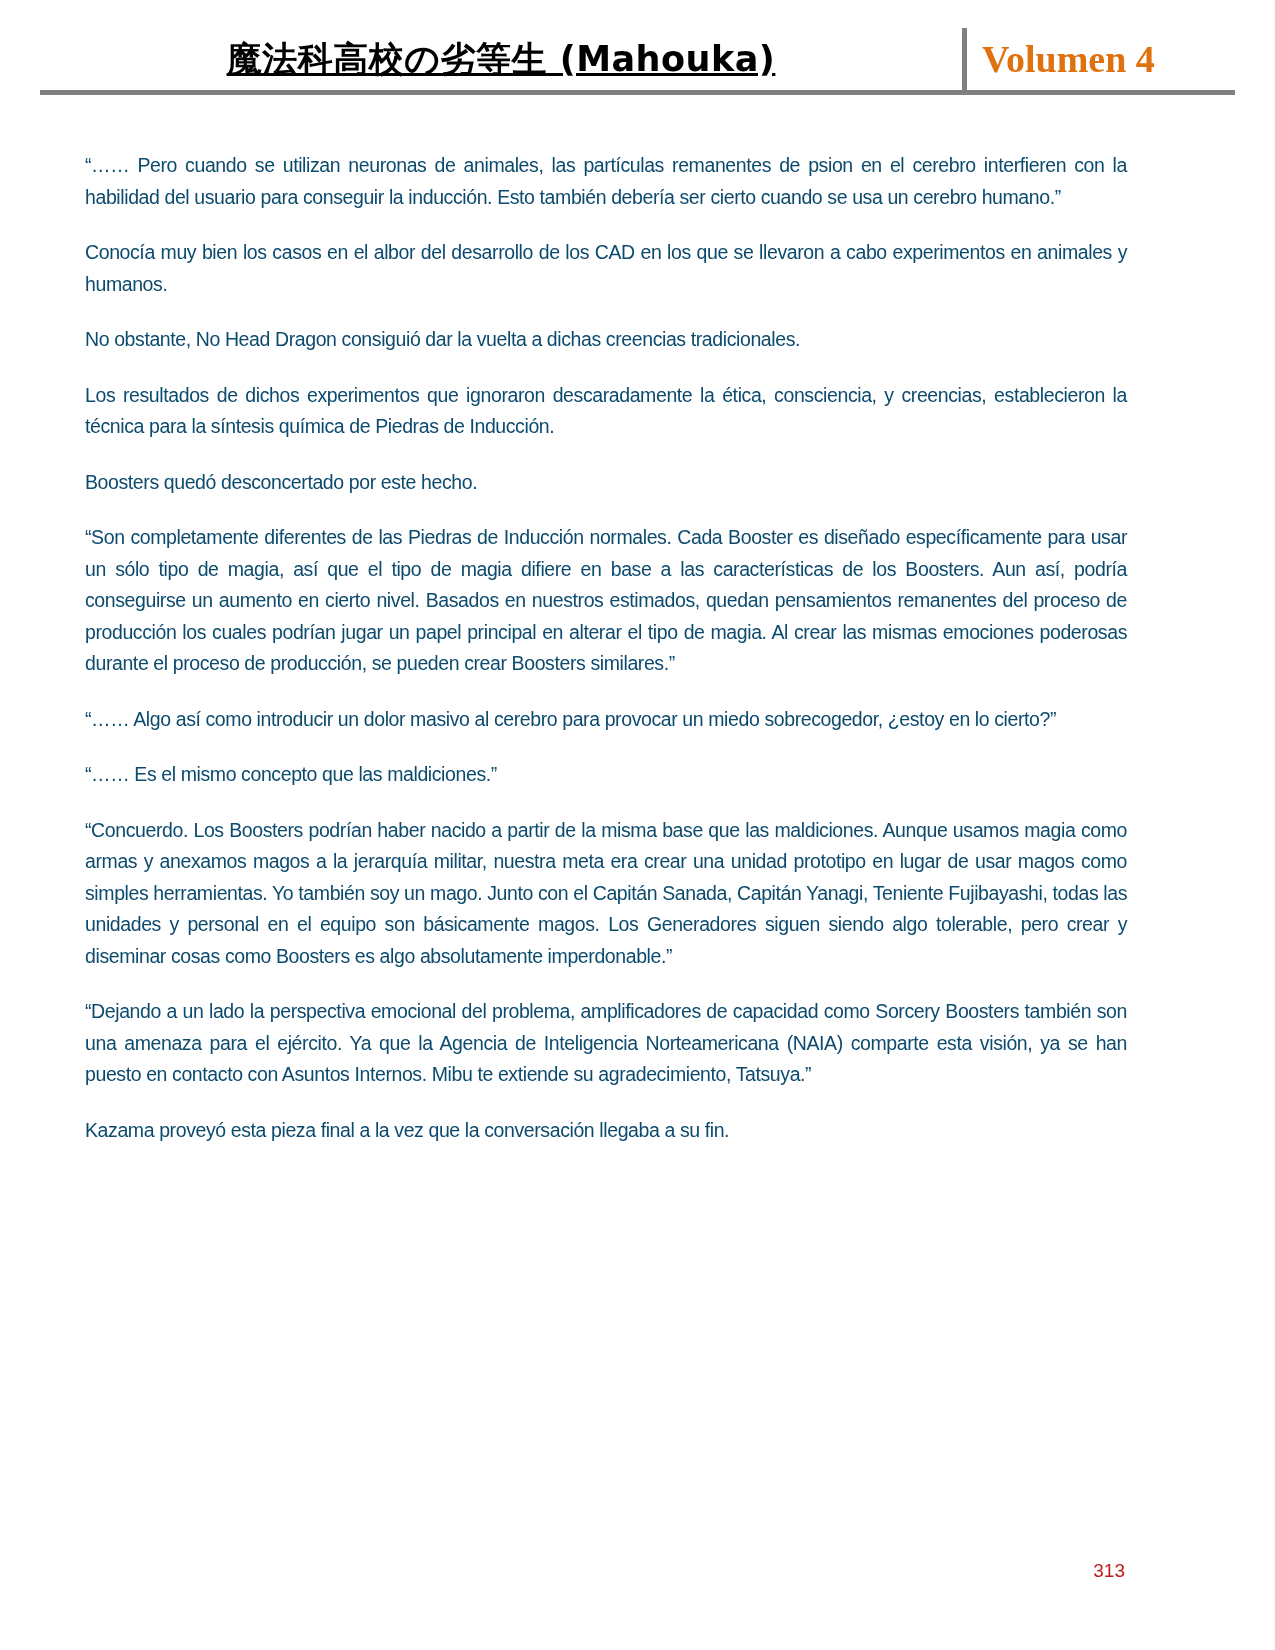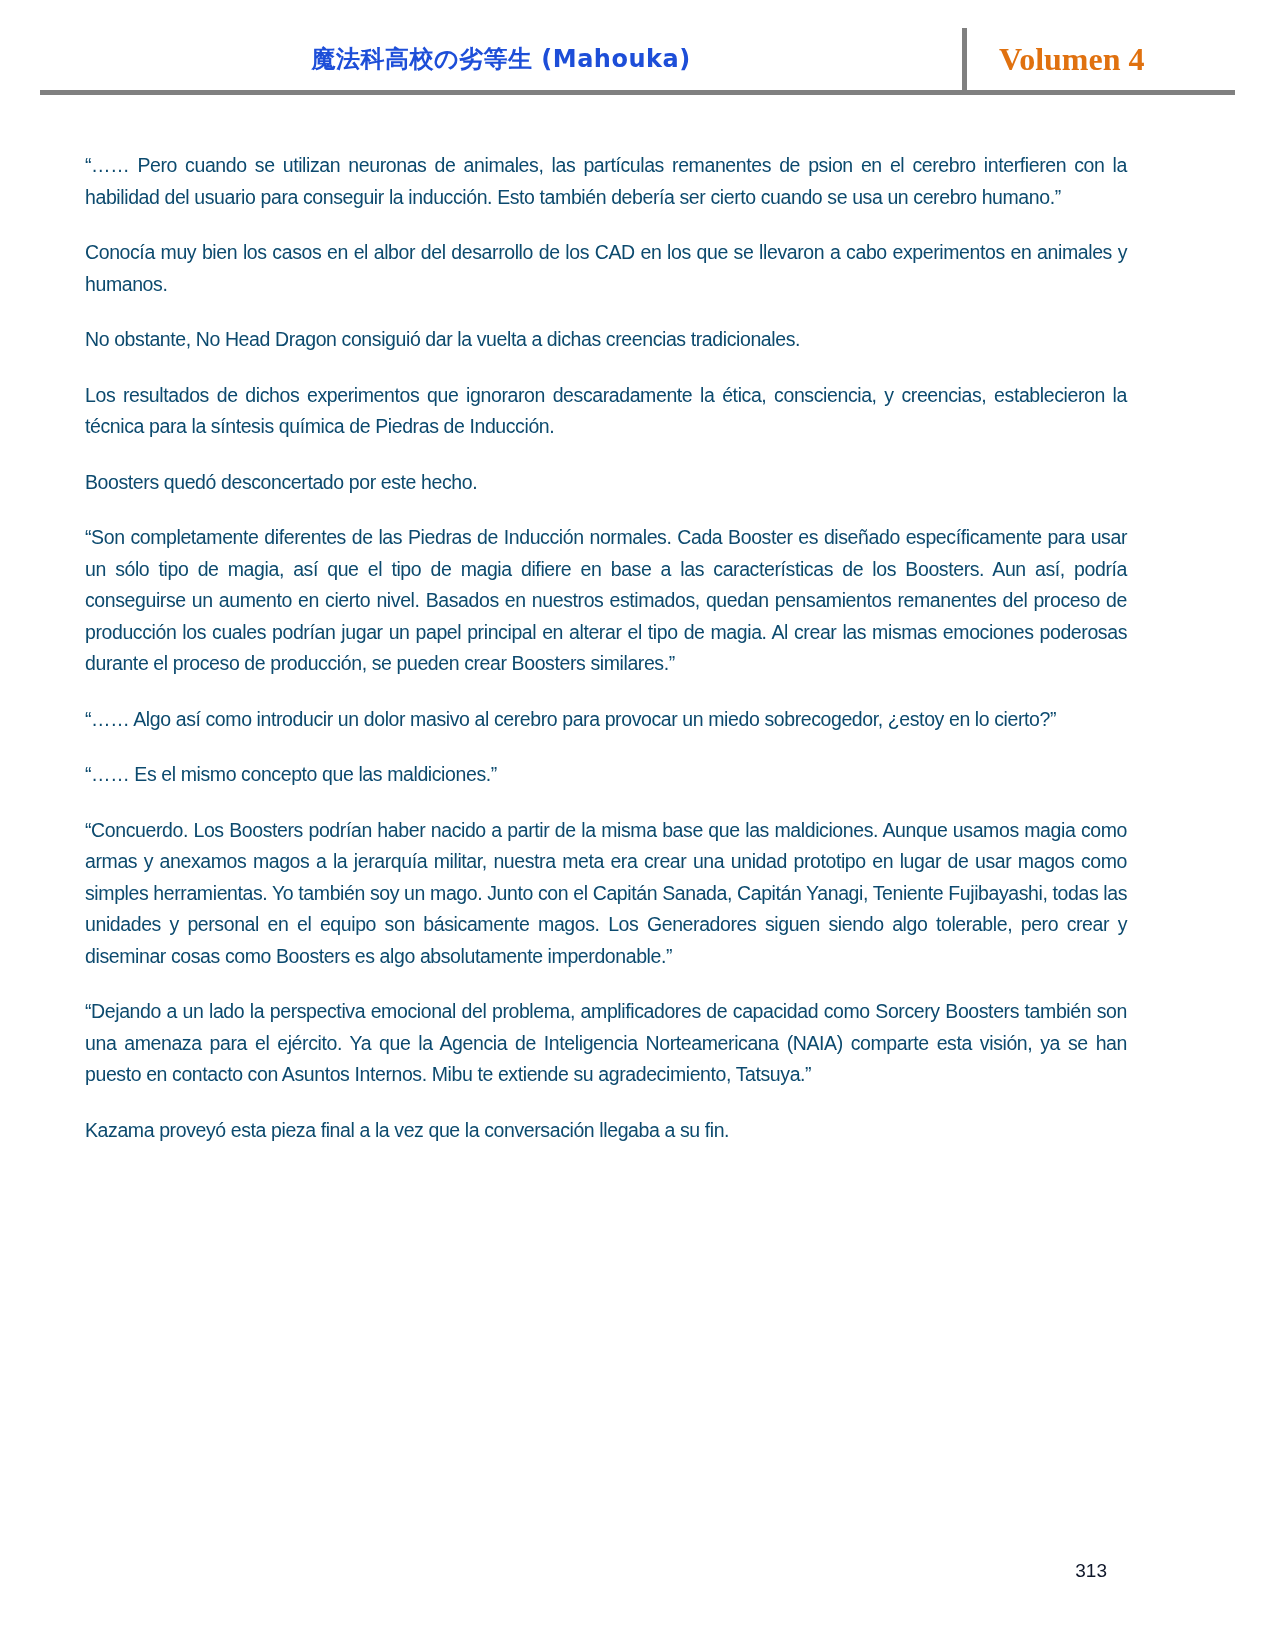--- a/index.html
+++ b/index.html
@@ -26,37 +26,38 @@
     align-items: stretch;
     height: 62px;
   }
   .header-title {
     flex: 1;
     display: flex;
     align-items: center;
     justify-content: center;
     font-family: "DejaVu Sans", sans-serif;
     font-weight: bold;
-    font-size: 24px;
-    color: #1d4ed8;
+    font-size: 35px;
+    color: #000000;
     letter-spacing: 0.5px;
+    text-decoration: underline;
   }
   .header-divider {
     width: 5px;
     background: #808080;
   }
   .header-volume {
     width: 268px;
     display: flex;
     align-items: center;
-    padding-left: 32px;
+    padding-left: 15px;
     box-sizing: border-box;
     font-family: "Liberation Serif", serif;
     font-weight: bold;
-    font-size: 32px;
+    font-size: 38px;
   }
   .header-rule {
     height: 5px;
     background: #808080;
   }
   
   .content {
     padding: 55px 148px 0 85px;
   }
   .content p {
@@ -64,23 +65,23 @@
     font-size: 19.5px;
     line-height: 31.5px;
     letter-spacing: -0.4px;
     text-align: justify;
     color: #0c4a6e;
   }
   
   .page-number {
     position: absolute;
     top: 1560px;
-    right: 168px;
+    right: 150px;
     font-size: 19px;
-    color: #0f172a;
+    color: #b91c1c;
     text-align: right;
   }
 </style>
 </head>
 <body>
 
 <div class="page">
 
   <div class="header">
     <div class="header-row">

